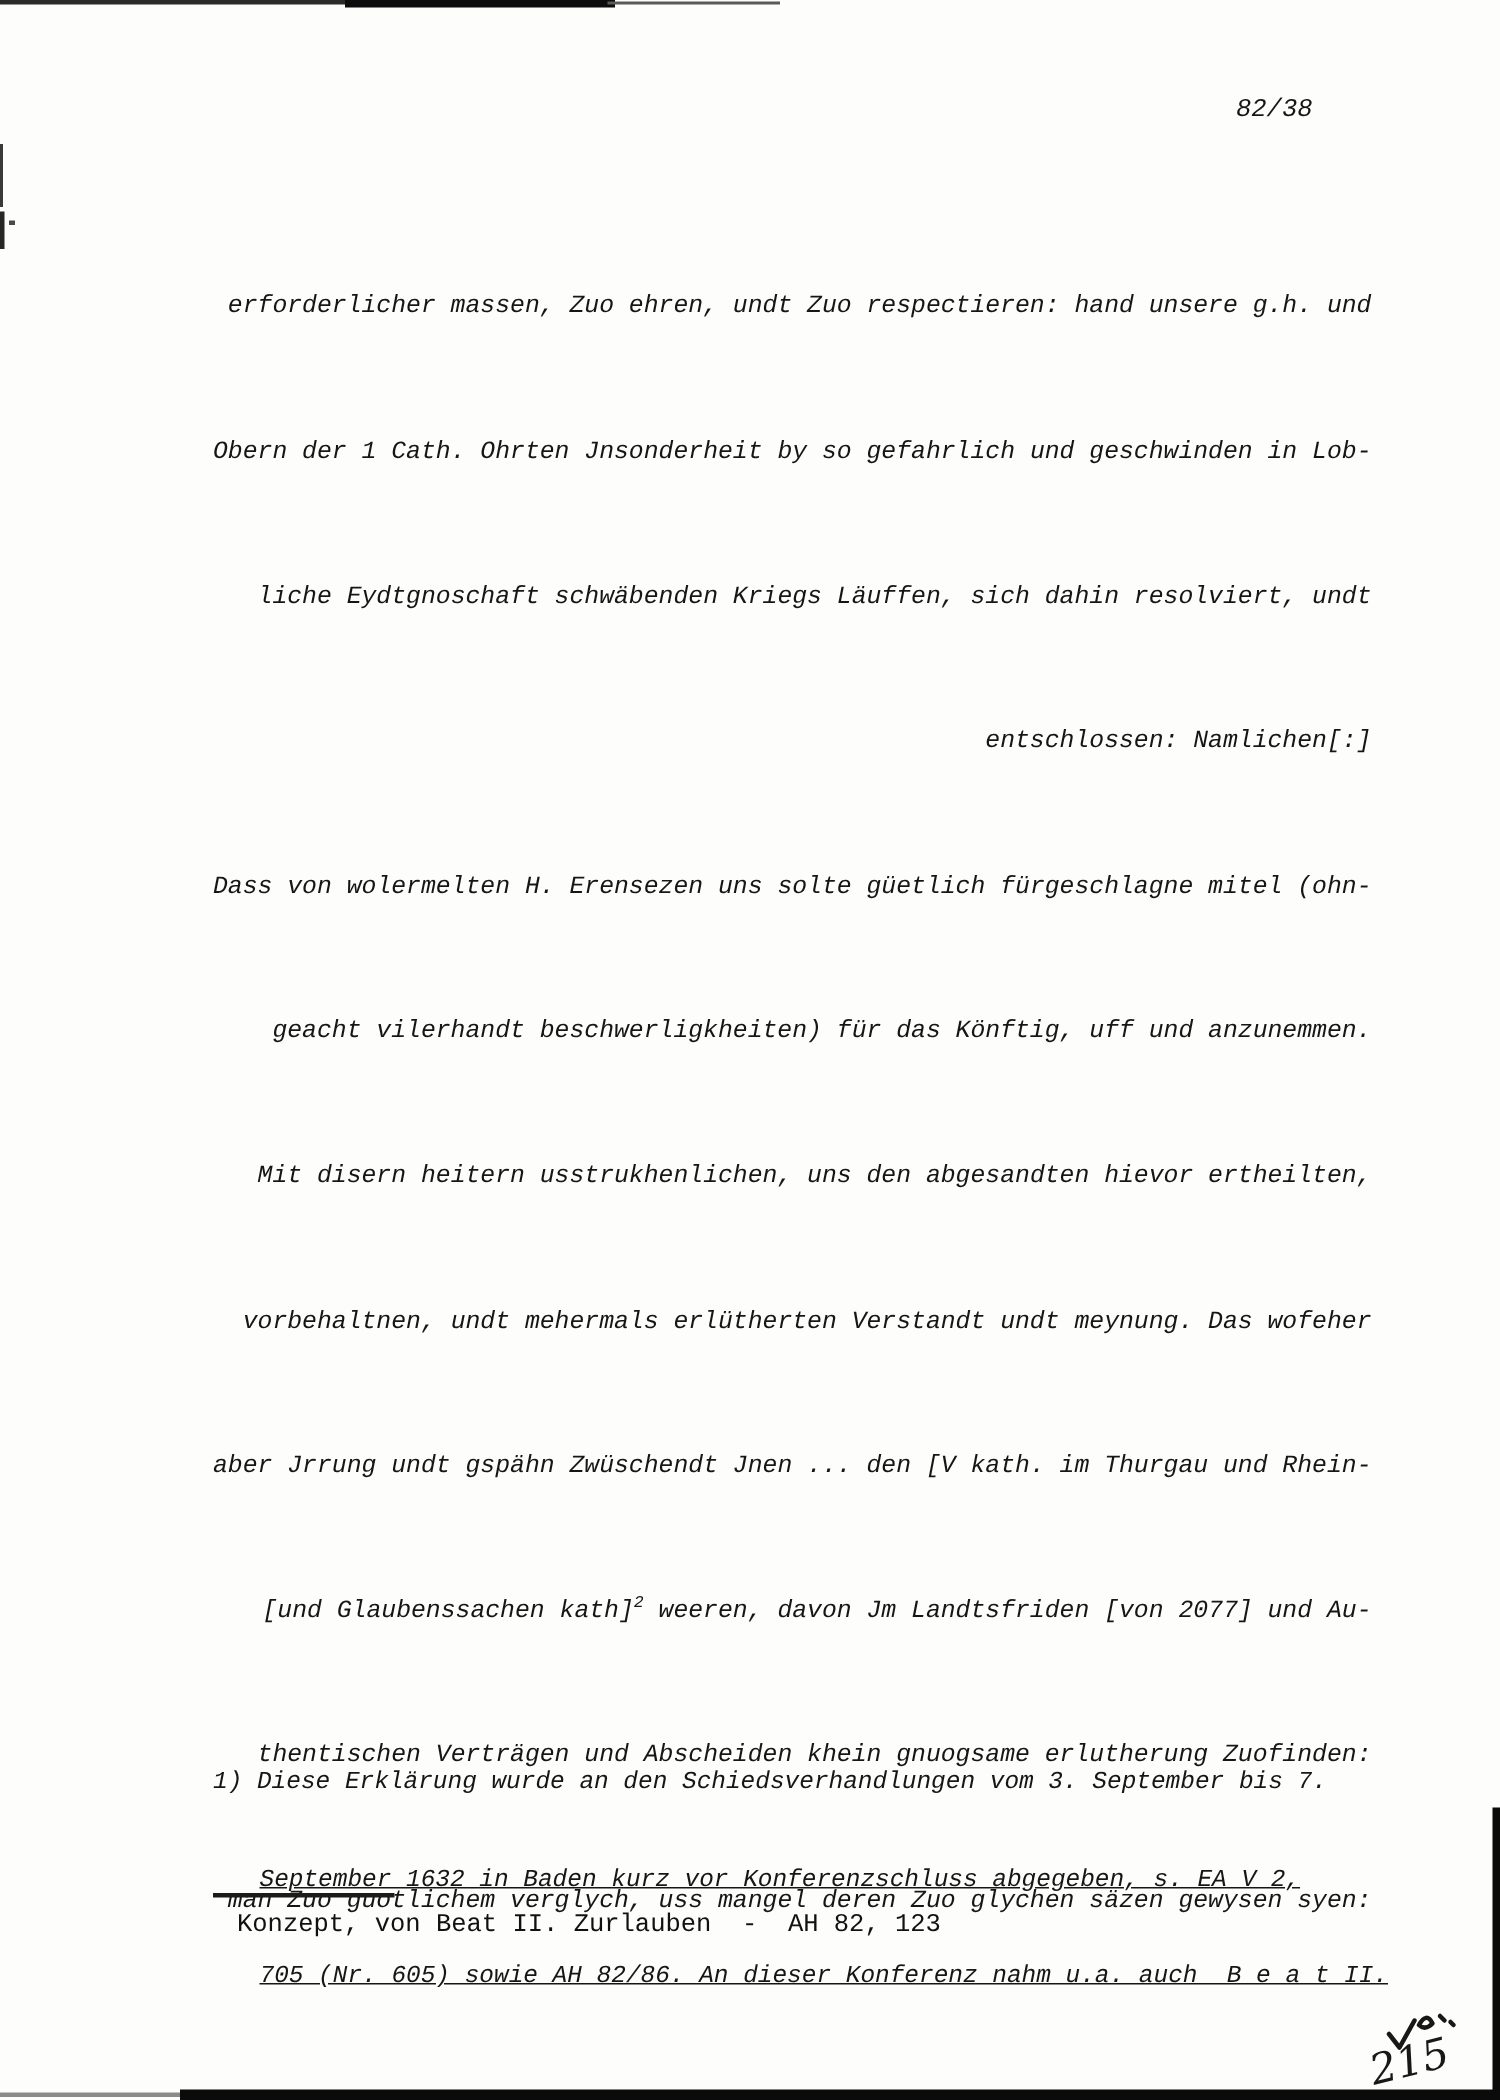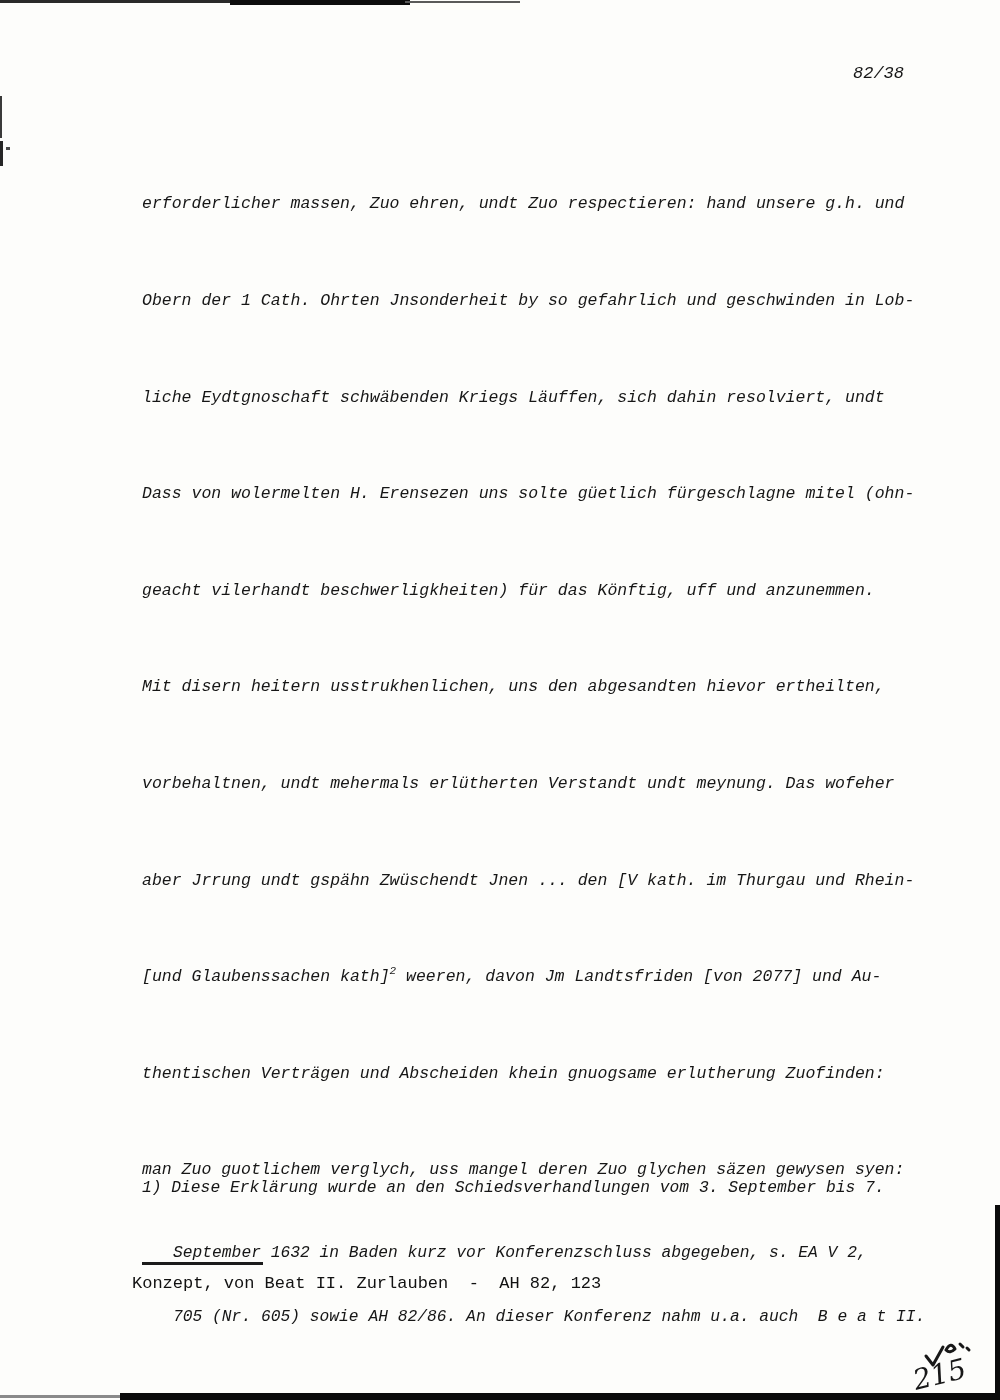--- a/index.html
+++ b/index.html
@@ -16,58 +16,58 @@
   .body-text {
     position: absolute;
     left: 142px;
     top: 124px;
     font-style: italic;
     font-size: 16.5px;
     line-height: 32.2px;
     white-space: pre;
     letter-spacing: 0;
   }
-  .body-line { height: 32.2px; }
+  .body-line { height: 32.2px; text-align: right; }
   .sup2 {
     font-size: 11px;
     position: relative;
     top: -7px;
     font-style: italic;
   }
   
   .page-number {
     position: absolute;
-    left: 853px;
+    left: 824px;
     top: 64px;
     font-style: italic;
     font-size: 17px;
   }
   
   .footnotes {
     position: absolute;
     left: 142px;
     top: 1134px;
     font-style: italic;
     font-size: 16.3px;
     line-height: 21.5px;
     white-space: pre;
   }
-  .fn-cont { padding-left: 31px; }
+  .fn-cont { padding-left: 31px; text-decoration: underline; }
   
   .source-rule {
     position: absolute;
     left: 142px;
     top: 1262px;
     width: 121px;
     height: 3px;
     background: #1b1b1b;
   }
   .source-text {
     position: absolute;
-    left: 132px;
+    left: 158px;
     top: 1274px;
     font-size: 17px;
     font-style: normal;
     white-space: pre;
     color: #111;
   }
   
   .artifact { position: absolute; pointer-events: none; }
   .art-top-a    { left: 0;     top: 0;      width: 245px;  height: 3px; background: #2a2a2a; }
   .art-top-b    { left: 230px; top: 0;      width: 180px;  height: 5px; background: #0d0d0d; }
@@ -101,20 +101,21 @@
   <div class="artifact art-bottom-l"></div>
   <div class="artifact art-bottom"></div>
   <div class="artifact art-right"></div>
 
   <div class="page-number">82/38</div>
 
   <div class="body-text">
     <div class="body-line">erforderlicher massen, Zuo ehren, undt Zuo respectieren: hand unsere g.h. und</div>
     <div class="body-line">Obern der 1 Cath. Ohrten Jnsonderheit by so gefahrlich und geschwinden in Lob-</div>
     <div class="body-line">liche Eydtgnoschaft schwäbenden Kriegs Läuffen, sich dahin resolviert, undt</div>
+    <div class="body-line">entschlossen: Namlichen[:]</div>
     <div class="body-line">Dass von wolermelten H. Erensezen uns solte güetlich fürgeschlagne mitel (ohn-</div>
     <div class="body-line">geacht vilerhandt beschwerligkheiten) für das Könftig, uff und anzunemmen.</div>
     <div class="body-line">Mit disern heitern usstrukhenlichen, uns den abgesandten hievor ertheilten,</div>
     <div class="body-line">vorbehaltnen, undt mehermals erlütherten Verstandt undt meynung. Das wofeher</div>
     <div class="body-line">aber Jrrung undt gspähn Zwüschendt Jnen ... den [V kath. im Thurgau und Rhein-</div>
     <div class="body-line"><span>[und Glaubenssachen kath]</span><span class="sup2">2</span><span> weeren, davon Jm Landtsfriden [von 2077] und Au-</span></div>
     <div class="body-line">thentischen Verträgen und Abscheiden khein gnuogsame erlutherung Zuofinden:</div>
     <div class="body-line">man Zuo guotlichem verglych, uss mangel deren Zuo glychen säzen gewysen syen:</div>
     
     

